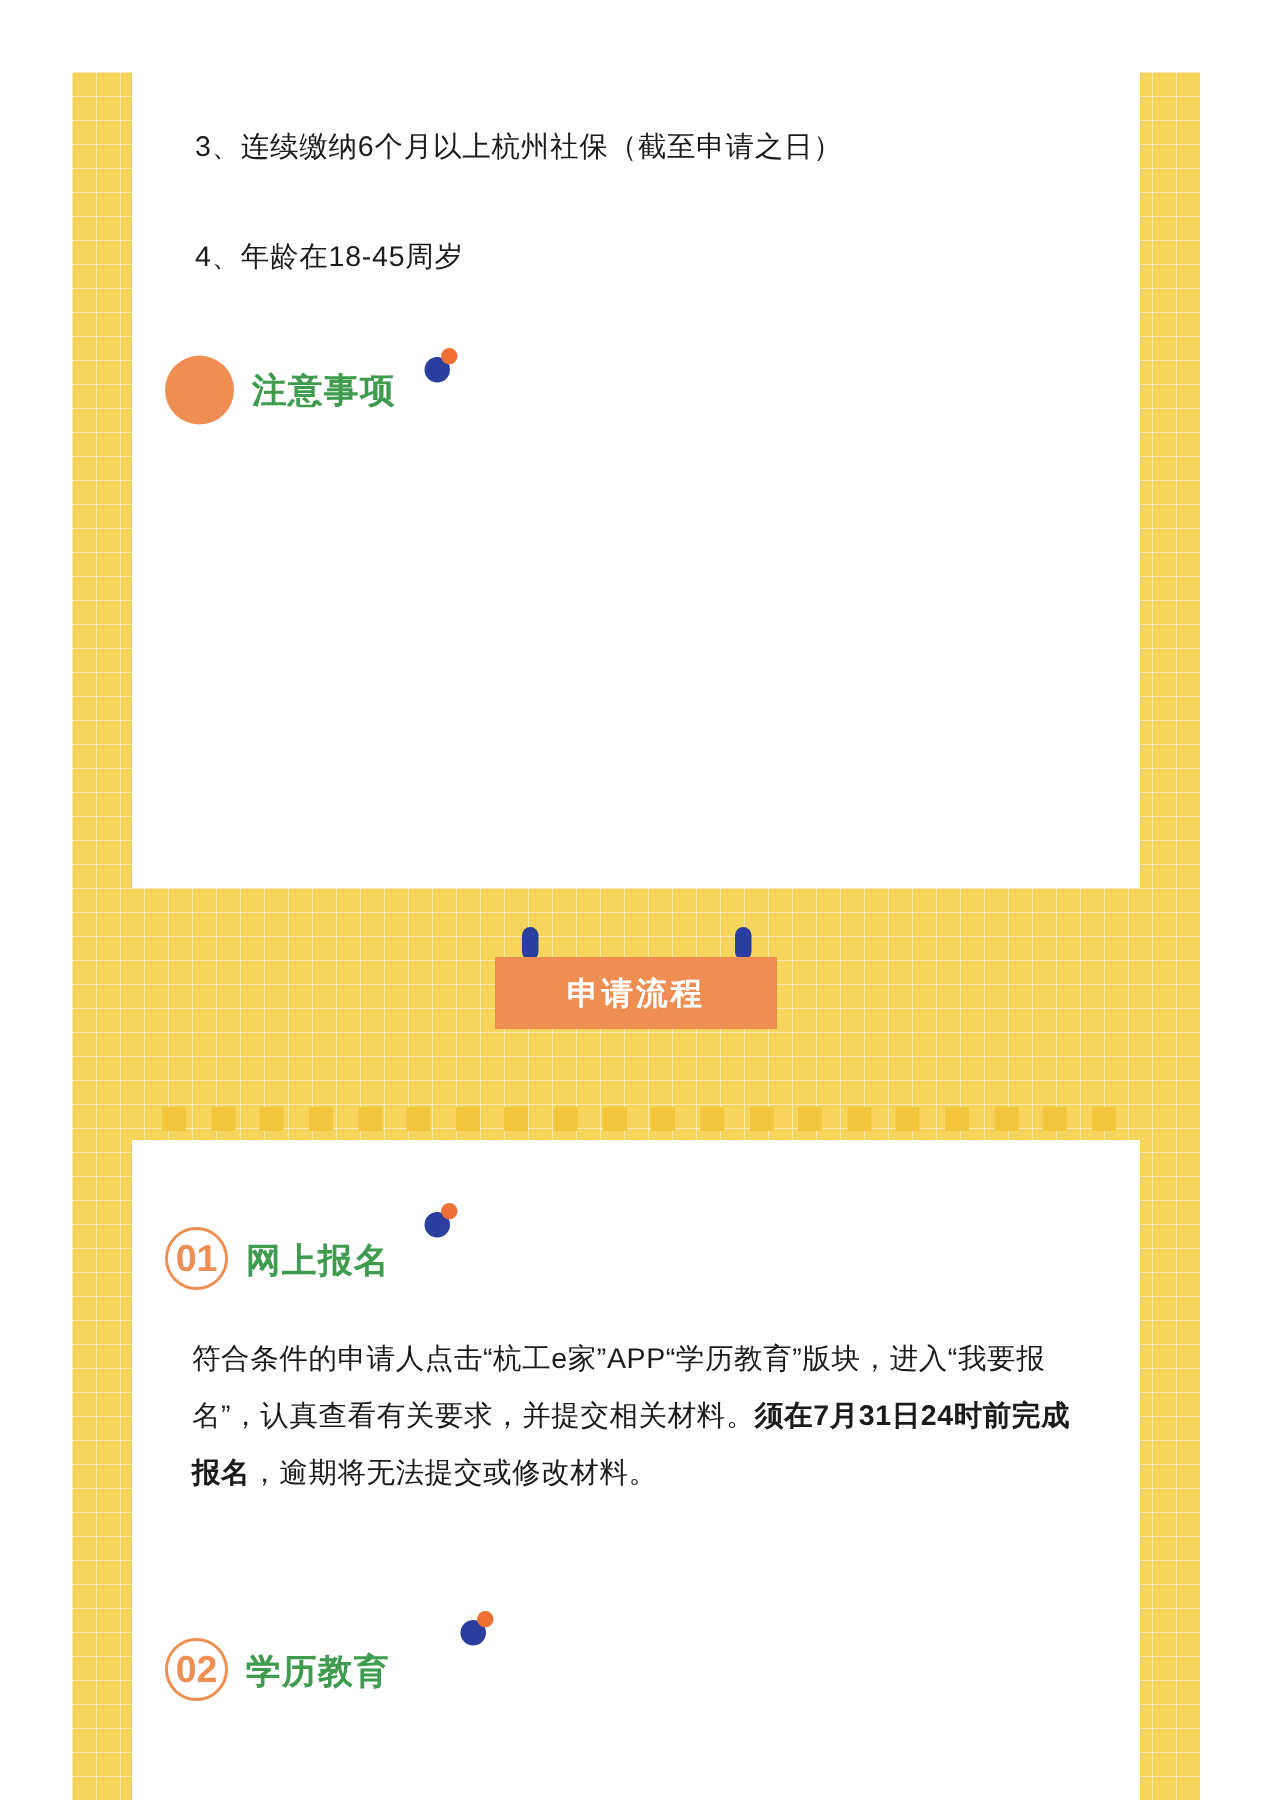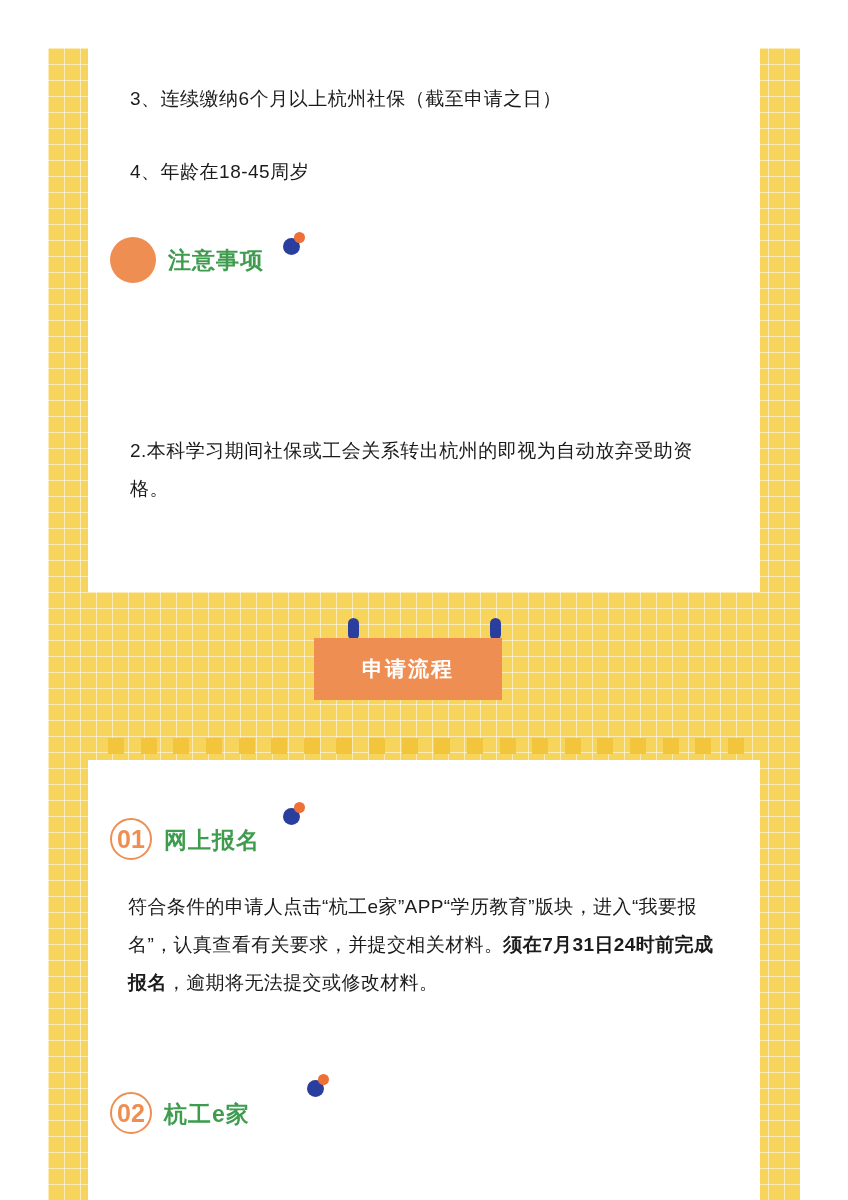--- a/index.html
+++ b/index.html
@@ -124,24 +124,24 @@
     line-height: 38px;
     letter-spacing: 0.5px;
     width: 600px;
   }
   #notice-1 { left: 132px; top: 310px; }
   #notice-2 { left: 130px; top: 432px; }
 
   
   .ribbon {
     position: absolute;
-    left: 314px;
+    left: 330px;
     top: 638px;
     width: 188px;
-    height: 62px;
+    height: 48px;
     background: #ef8e52;
     display: flex;
     align-items: center;
     justify-content: center;
   }
   .ribbon span {
     color: #ffffff;
     font-size: 21px;
     font-weight: bold;
     letter-spacing: 2px;
@@ -214,21 +214,20 @@
 
   <div class="sec-head" id="notice-head">
     <span class="circle"></span>
     <span class="title">注意事项</span>
   </div>
   <div class="dots" id="notice-dots">
     <span class="d-blue"></span>
     <span class="d-orange"></span>
   </div>
 
-  <div class="notice-p" id="notice-2">2.本科学习期间社保或工会关系转出杭州的即视为自动放弃受助资格。</div>
 
   <div class="ribbon-pin" id="pin-left"></div>
   <div class="ribbon-pin" id="pin-right"></div>
   <div class="ribbon">
     <span>申请流程</span>
   </div>
 
   <div class="dash-strip">
     <i></i>
     <i></i>
@@ -261,20 +260,20 @@
     <span class="d-blue"></span>
     <span class="d-orange"></span>
   </div>
 
   <div id="step1-text">
     <span>符合条件的申请人点击“杭工e家”APP“学历教育”版块，进入“我要报名”，认真查看有关要求，并提交相关材料。</span><b>须在7月31日24时前完成报名</b><span>，逾期将无法提交或修改材料。</span>
   </div>
 
   <div class="step-head" id="step2-head">
     <span class="num">02</span>
-    <span class="title">杭工e家</span>
+    <span class="title">学历教育</span>
   </div>
   <div class="dots" id="step2-dots">
     <span class="d-blue"></span>
     <span class="d-orange"></span>
   </div>
 
 </div>
 
 </body></html>

